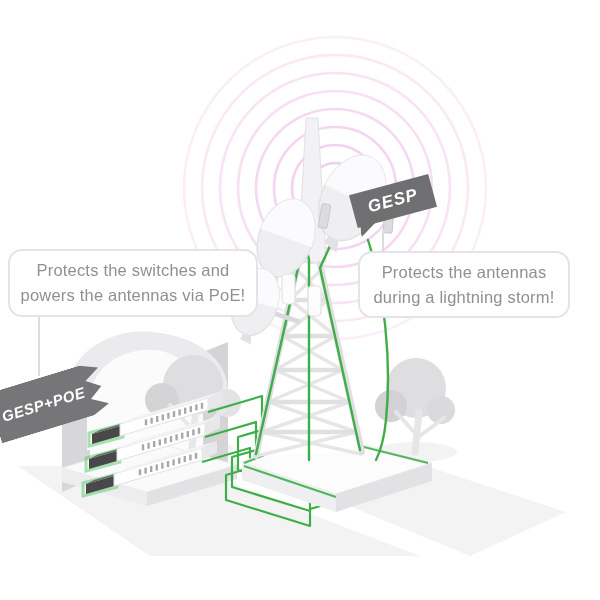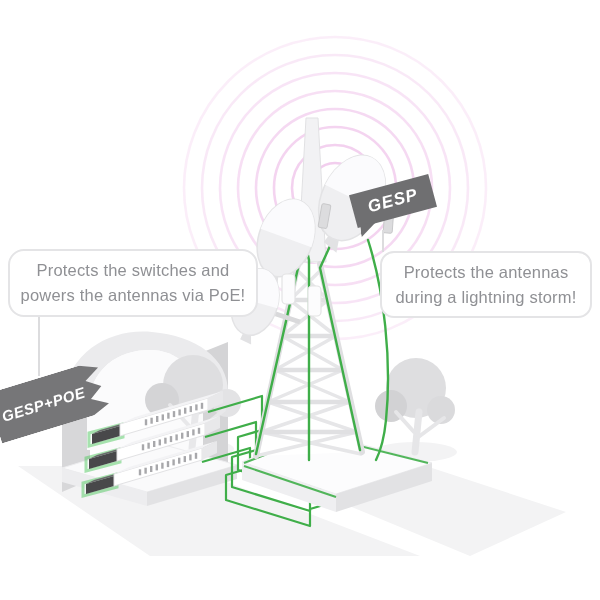--- a/index.html
+++ b/index.html
@@ -6,22 +6,22 @@
   body{width:600px;height:600px;overflow:hidden;font-family:"Liberation Sans",sans-serif;}
   .stage{position:relative;width:600px;height:600px;background:#ffffff;}
   .stage svg{position:absolute;left:0;top:0;}
 
   .callout{
     position:absolute;background:#ffffff;border:2px solid #e4e4e6;border-radius:14px;
     display:flex;align-items:center;justify-content:center;text-align:center;
     color:#8f9094;font-size:16.5px;line-height:1.5;letter-spacing:.2px;z-index:5;
   }
   .callout .txt{white-space:pre-line;}
-  #callout-left{left:8px;top:249px;width:246px;height:64px;border-radius:16px;}
-  #callout-right{left:380px;top:251px;width:208px;height:63px;}
+  #callout-left{left:8px;top:249px;width:246px;height:64px;}
+  #callout-right{left:358px;top:251px;width:208px;height:63px;}
 
   .connector{position:absolute;width:2px;background:#dcdcde;z-index:4;}
   #connector-left{left:38px;top:314px;height:62px;}
   #connector-right{left:382px;top:230px;height:22px;}
 
   .tag{
     position:absolute;background:#6f6f71;color:#ffffff;font-weight:bold;font-style:italic;
     display:flex;align-items:center;justify-content:center;letter-spacing:1px;z-index:6;
   }
   #gesp-tag{left:352px;top:184px;width:82px;height:34px;font-size:17px;transform:rotate(-15deg);}

